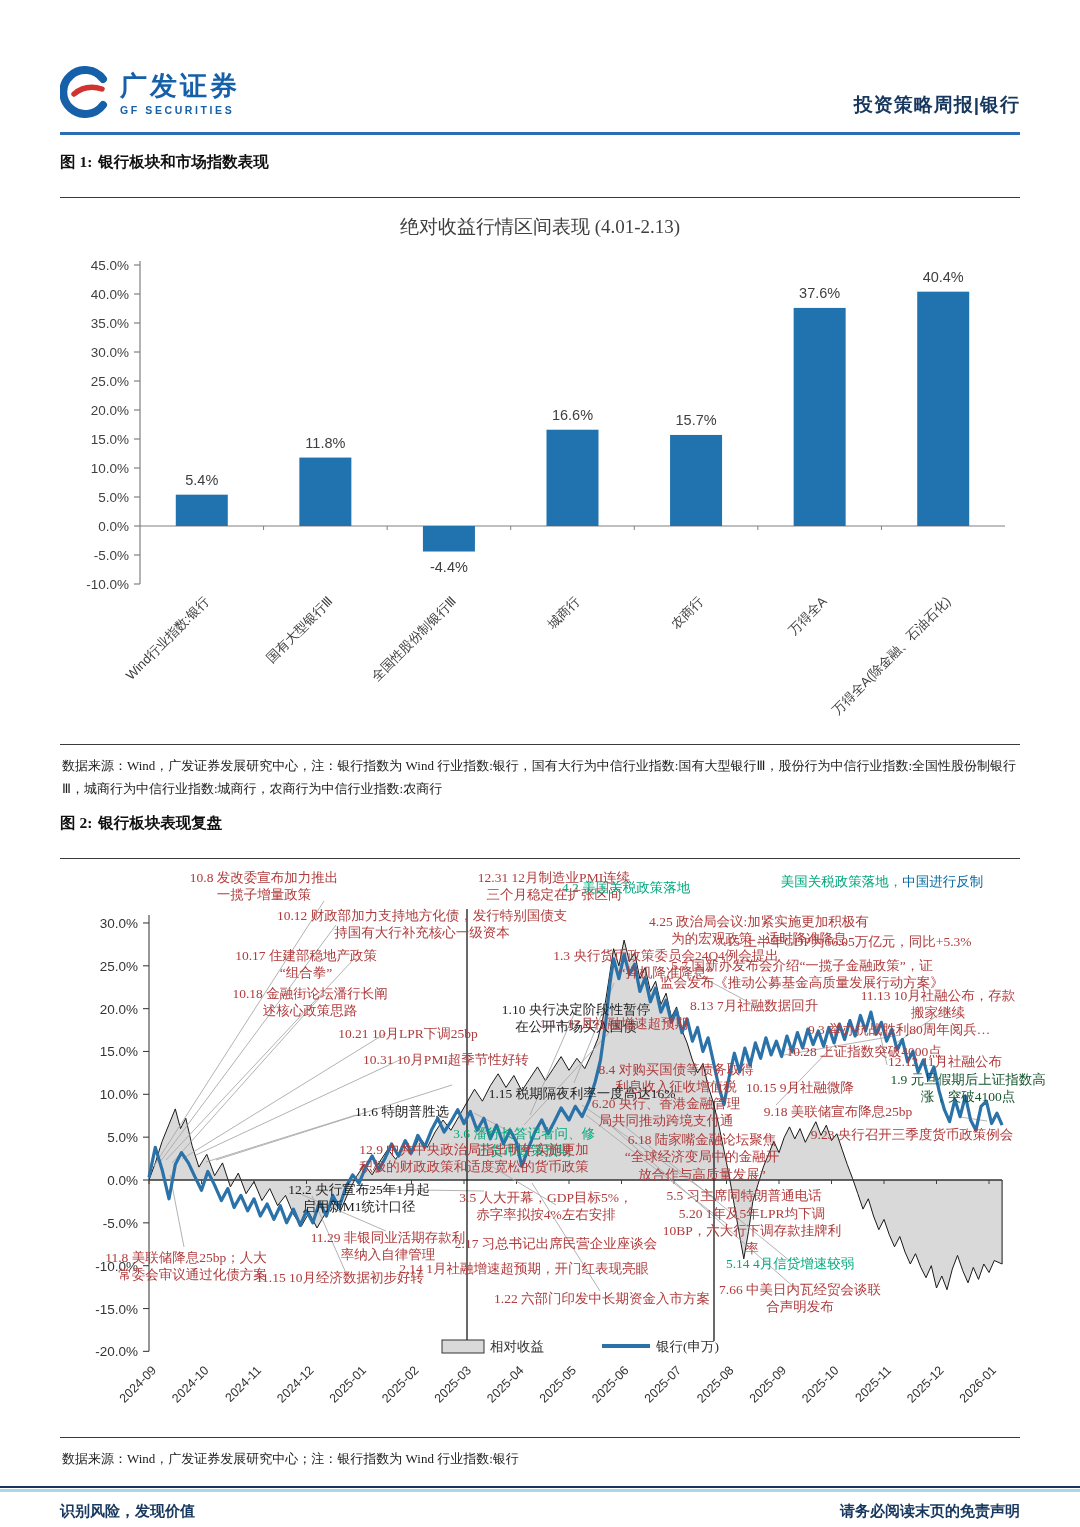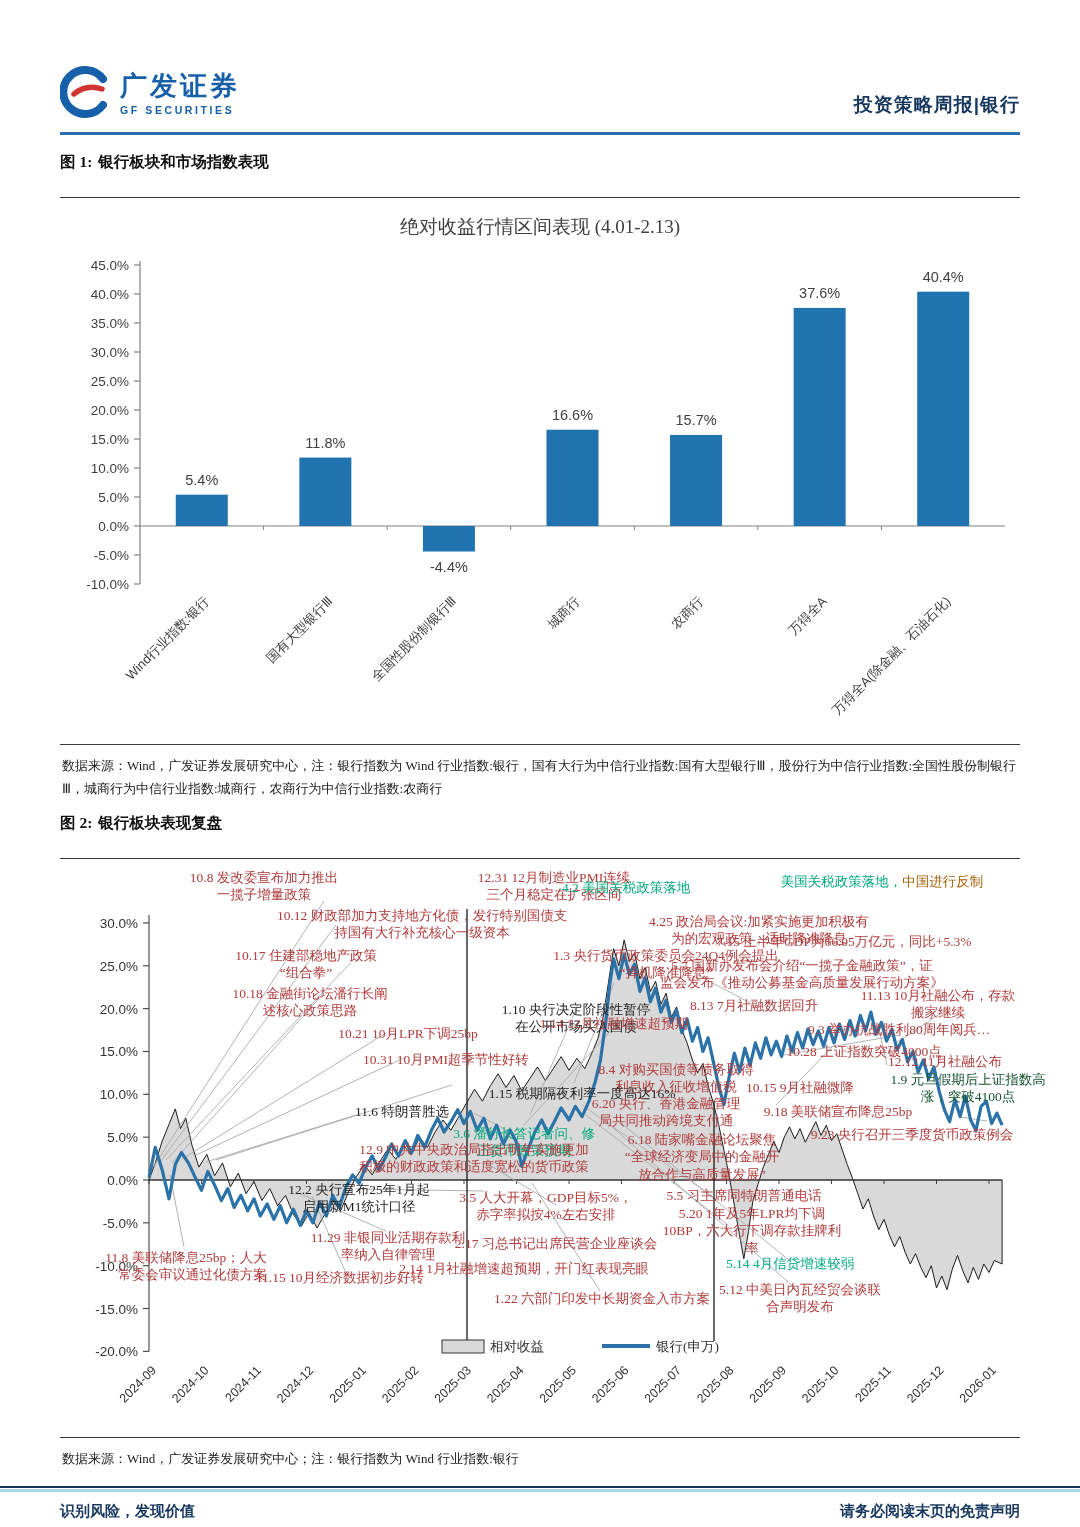--- a/index.html
+++ b/index.html
@@ -222,21 +222,21 @@
           <div>一揽子增量政策</div>
         </div>
         <div class="ann" style="left: 500px; top: 6px; color: rgb(176, 59, 60);">
           <div>12.31 12月制造业PMI连续</div>
           <div>三个月稳定在扩张区间</div>
         </div>
         <div class="ann" style="left: 572px; top: 16px; color: rgb(0, 168, 124);">
           <div>4.2 美国关税政策落地</div>
         </div>
         <div class="ann" style="left: 828px; top: 10px; color: rgb(0, 168, 124);">
-          <div><span style="color: rgb(0, 168, 124);">美国关税政策落地，</span><span style="color: #a16207;">中国进行反制</span></div>
+          <div><span style="color: rgb(0, 168, 124);">美国关税政策落地，</span><span style="color: #0369a1;">中国进行反制</span></div>
         </div>
         <div class="ann" style="left: 368px; top: 44px; color: rgb(176, 59, 60);">
           <div>10.12 财政部加力支持地方化债，发行特别国债支</div>
           <div>持国有大行补充核心一级资本</div>
         </div>
         <div class="ann" style="left: 705px; top: 50px; color: rgb(176, 59, 60);">
           <div>4.25 政治局会议:加紧实施更加积极有</div>
           <div>为的宏观政策，适时降准降息</div>
         </div>
         <div class="ann" style="left: 252px; top: 84px; color: rgb(176, 59, 60);">
@@ -360,21 +360,21 @@
         <div class="ann" style="left: 286px; top: 406px; color: rgb(176, 59, 60);">
           <div>11.15 10月经济数据初步好转</div>
         </div>
         <div class="ann" style="left: 548px; top: 427px; color: rgb(176, 59, 60);">
           <div>1.22 六部门印发中长期资金入市方案</div>
         </div>
         <div class="ann" style="left: 736px; top: 392px; color: rgb(0, 168, 124);">
           <div>5.14 4月信贷增速较弱</div>
         </div>
         <div class="ann" style="left: 746px; top: 418px; color: rgb(176, 59, 60);">
-          <div>5.12 中美日内瓦经贸会谈联</div>
+          <div>7.66 中美日内瓦经贸会谈联</div>
           <div>合声明发布</div>
         </div>
       </div>
     <div class="source-note">数据来源：Wind，广发证券发展研究中心；注：银行指数为 Wind 行业指数:银行</div>
   </div>
 
   <div class="footer">
     <div class="bar1"></div>
     <div class="bar2"></div>
     <div class="footer-row">

